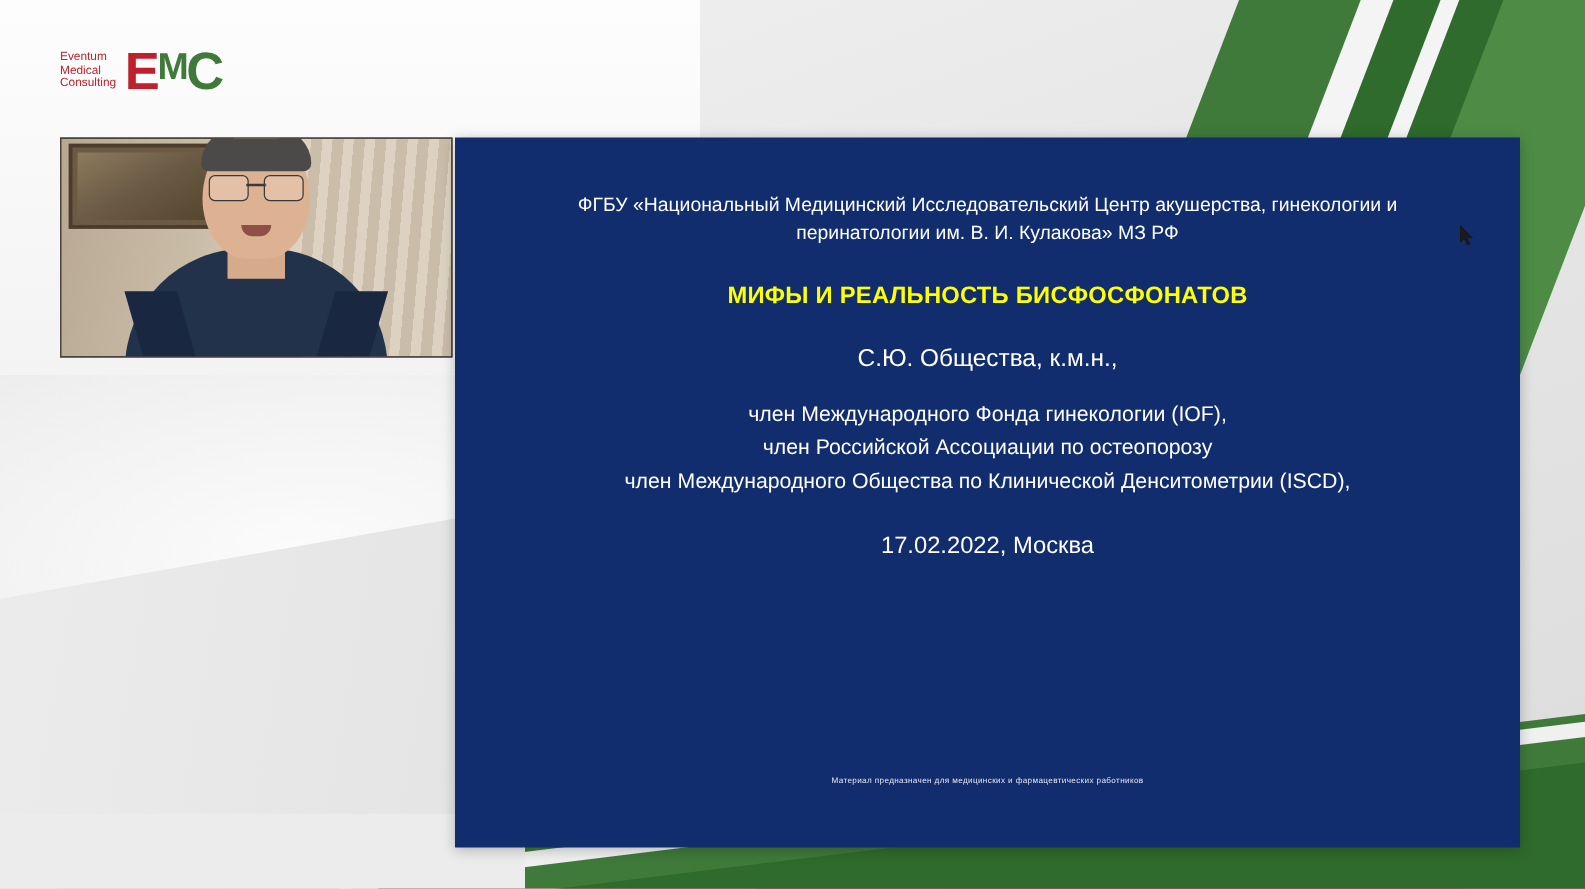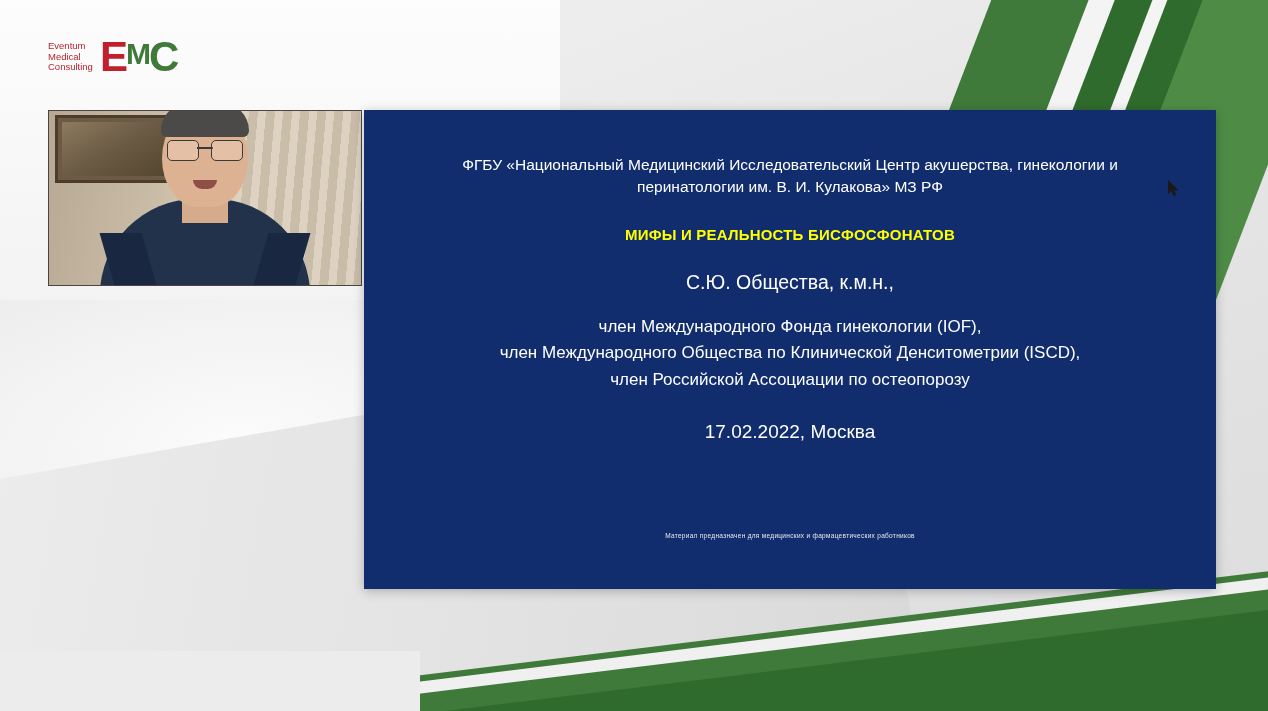--- a/index.html
+++ b/index.html
@@ -302,21 +302,21 @@
   }
   .cam-collar-l { left: 58px; transform: skewX(16deg); }
   .cam-collar-r { right: 58px; transform: skewX(-16deg); }
 
   
   .slide {
     position: absolute;
     left: 364px;
     top: 110px;
     width: 852px;
-    height: 479px;
+    height: 568px;
     background: #112d6e;
     color: #ffffff;
     box-shadow: 0 2px 10px rgba(0,0,0,0.25);
   }
   .slide-inner {
     position: absolute;
     inset: 0;
     padding: 44px 46px 18px 46px;
     box-sizing: border-box;
     display: flex;
@@ -325,21 +325,21 @@
   }
   .slide-org {
     font-size: 15.5px;
     line-height: 1.45;
     text-align: center;
     max-width: 730px;
     font-weight: 400;
   }
   .slide-title {
     margin-top: 27px;
-    font-size: 15px;
+    font-size: 19px;
     font-weight: bold;
     color: #ffff00;
     text-align: center;
     letter-spacing: 0.2px;
   }
   .slide-author {
     margin-top: 28px;
     font-size: 19.5px;
     text-align: center;
   }
@@ -429,22 +429,22 @@
     <div class="cam-mouth"></div>
   </div>
 
   <div class="slide">
     <div class="slide-inner">
       <div class="slide-org">ФГБУ «Национальный Медицинский Исследовательский Центр акушерства, гинекологии и перинатологии им. В. И. Кулакова» МЗ РФ</div>
       <div class="slide-title">МИФЫ И РЕАЛЬНОСТЬ  БИСФОСФОНАТОВ</div>
       <div class="slide-author">С.Ю. Общества, к.м.н.,</div>
       <div class="slide-roles">
         <div>член Международного Фонда гинекологии (IOF),</div>
+        <div>член Российской Ассоциации по остеопорозу</div>
         <div>член Международного Общества по Клинической Денситометрии (ISCD),</div>
-        <div>член Российской Ассоциации по остеопорозу</div>
       </div>
       <div class="slide-date">17.02.2022, Москва</div>
     </div>
     <div class="slide-footnote">Материал предназначен  для  медицинских и фармацевтических работников</div>
   </div>
 
   <div class="cursor">
     <svg width="12" height="18" viewBox="0 0 12 18" xmlns="http://www.w3.org/2000/svg">
       <polygon points="0,0 0,14 3.4,10.8 5.8,16 8,15 5.6,10.1 10,10" fill="#1a1a1a" stroke="#1a1a1a" stroke-width="0.6"></polygon>
     </svg>

